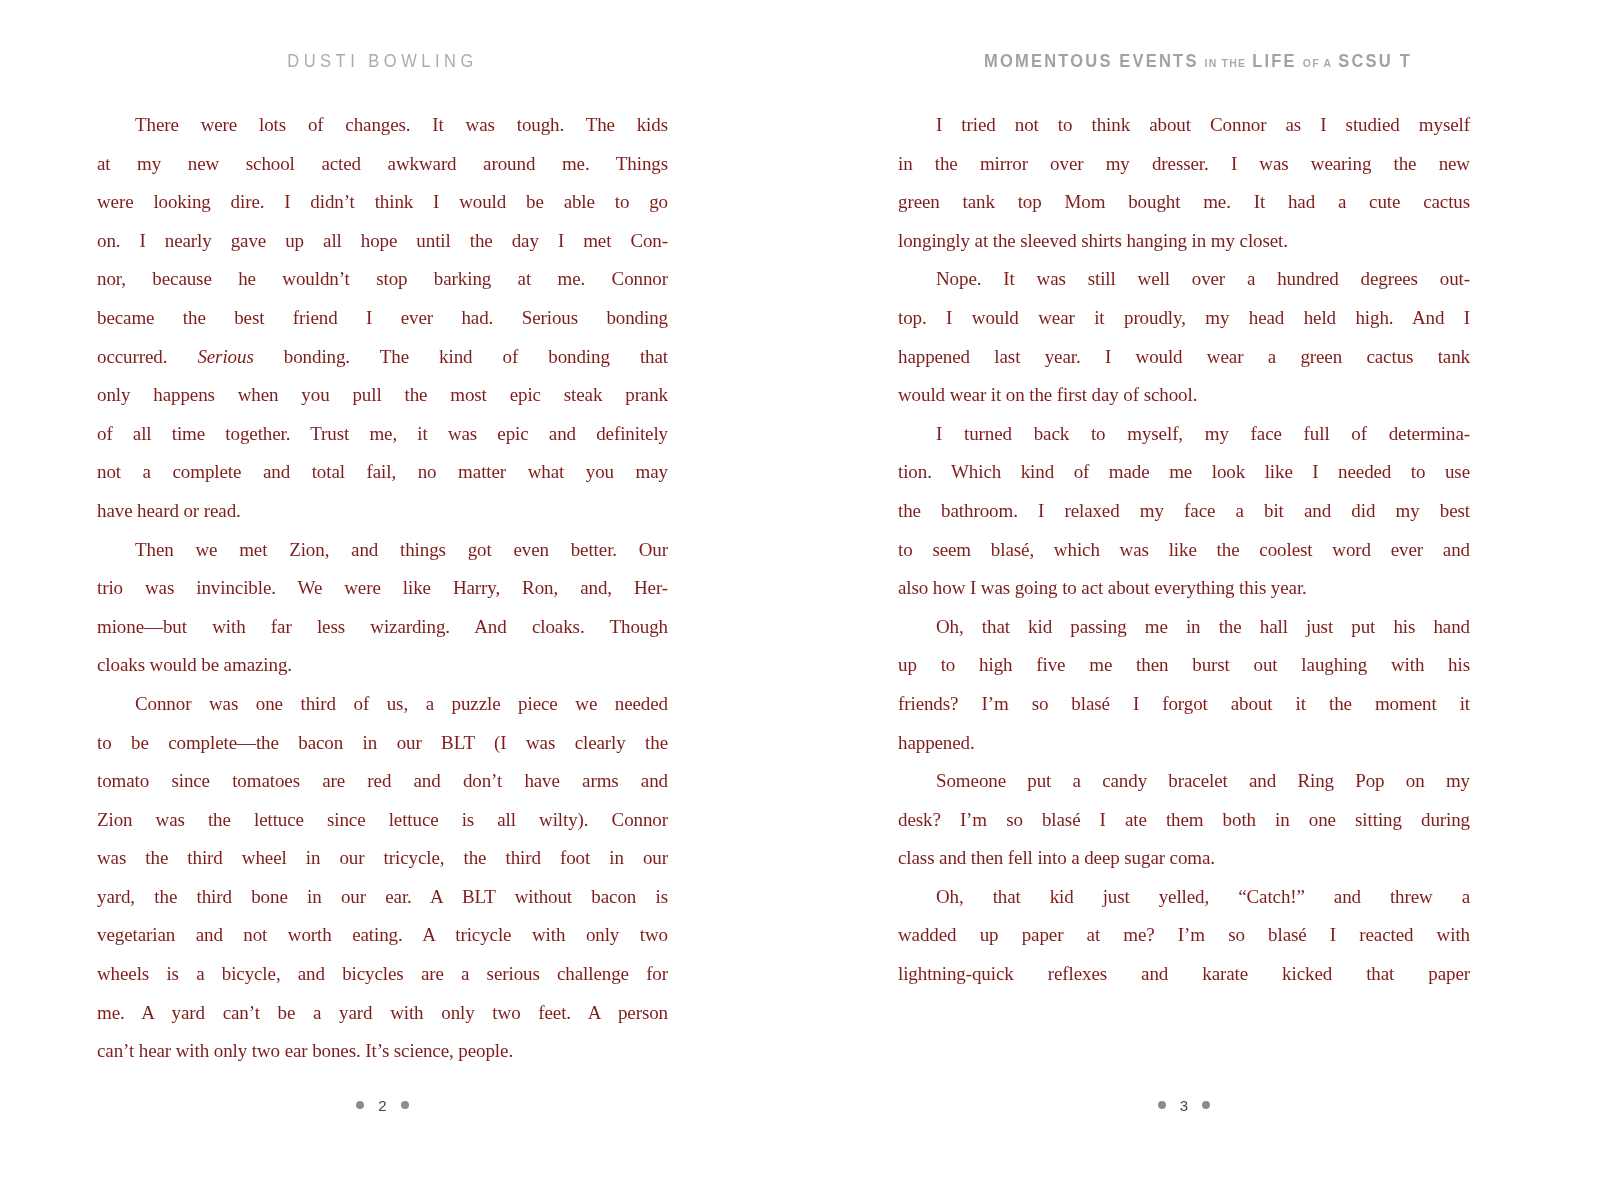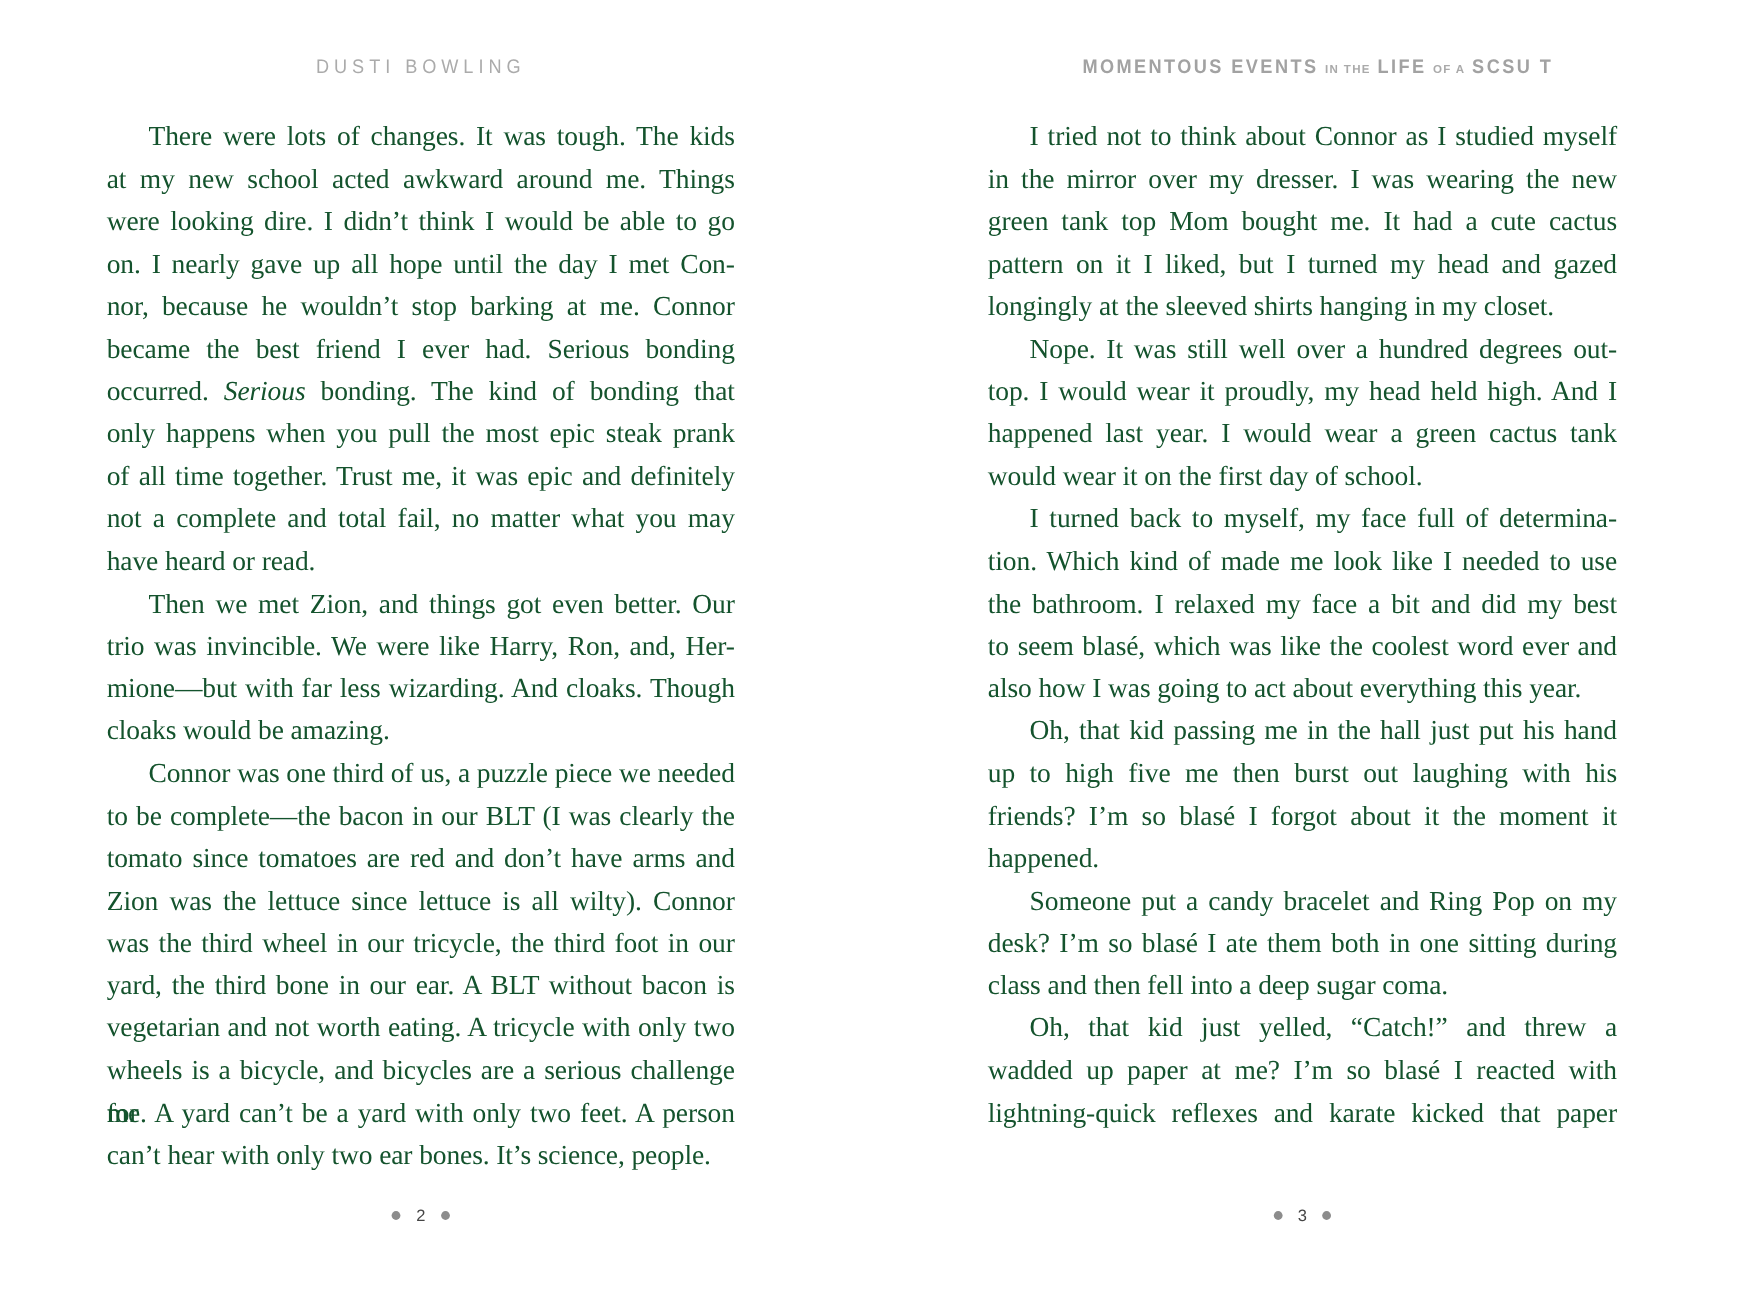--- a/index.html
+++ b/index.html
@@ -57,22 +57,22 @@
     letter-spacing: 1.2px;
     font-weight: 700;
     color: #aaaaaa;
     margin: 0 2px;
   }
 
   
   .body-text {
     position: absolute;
     top: 106px;
-    color: #14532d;
-    font-size: 25px;
+    color: #7f1d1d;
+    font-size: 19px;
     letter-spacing: -0.1px;
     line-height: 38.6px;
   }
   .page--left  .body-text { left: 97px;  width: 571px; }
   .page--right .body-text { left: 98px;  width: 572px; }
 
   .line {
     text-align: justify;
     text-align-last: justify;
     height: 38.6px;
@@ -147,21 +147,20 @@
       <span class="footer-dot"></span>
     </div>
   </div>
 
   <div class="page page--right">
     <div class="running-header"><span class="hseg large">MOMENTOUS EVENTS</span><span class="hseg small">IN THE</span><span class="hseg large">LIFE</span><span class="hseg small">OF A</span><span class="hseg large">SCSU T</span></div>
     <div class="body-text">
         <div class="line indent"><span>I tried not to think about Connor as I studied myself</span></div>
         <div class="line"><span>in the mirror over my dresser. I was wearing the new</span></div>
         <div class="line"><span>green tank top Mom bought me. It had a cute cactus</span></div>
-        <div class="line"><span>pattern on it I liked, but I turned my head and gazed</span></div>
         <div class="line last"><span>longingly at the sleeved shirts hanging in my closet.</span></div>
         <div class="line indent"><span>Nope. It was still well over a hundred degrees out-</span></div>
         <div class="line"><span>top. I would wear it proudly, my head held high. And I</span></div>
         <div class="line"><span>happened last year. I would wear a green cactus tank</span></div>
         <div class="line last"><span>would wear it on the first day of school.</span></div>
         <div class="line indent"><span>I turned back to myself, my face full of determina-</span></div>
         <div class="line"><span>tion. Which kind of made me look like I needed to use</span></div>
         <div class="line"><span>the bathroom. I relaxed my face a bit and did my best</span></div>
         <div class="line"><span>to seem blasé, which was like the coolest word ever and</span></div>
         <div class="line last"><span>also how I was going to act about everything this year.</span></div>

